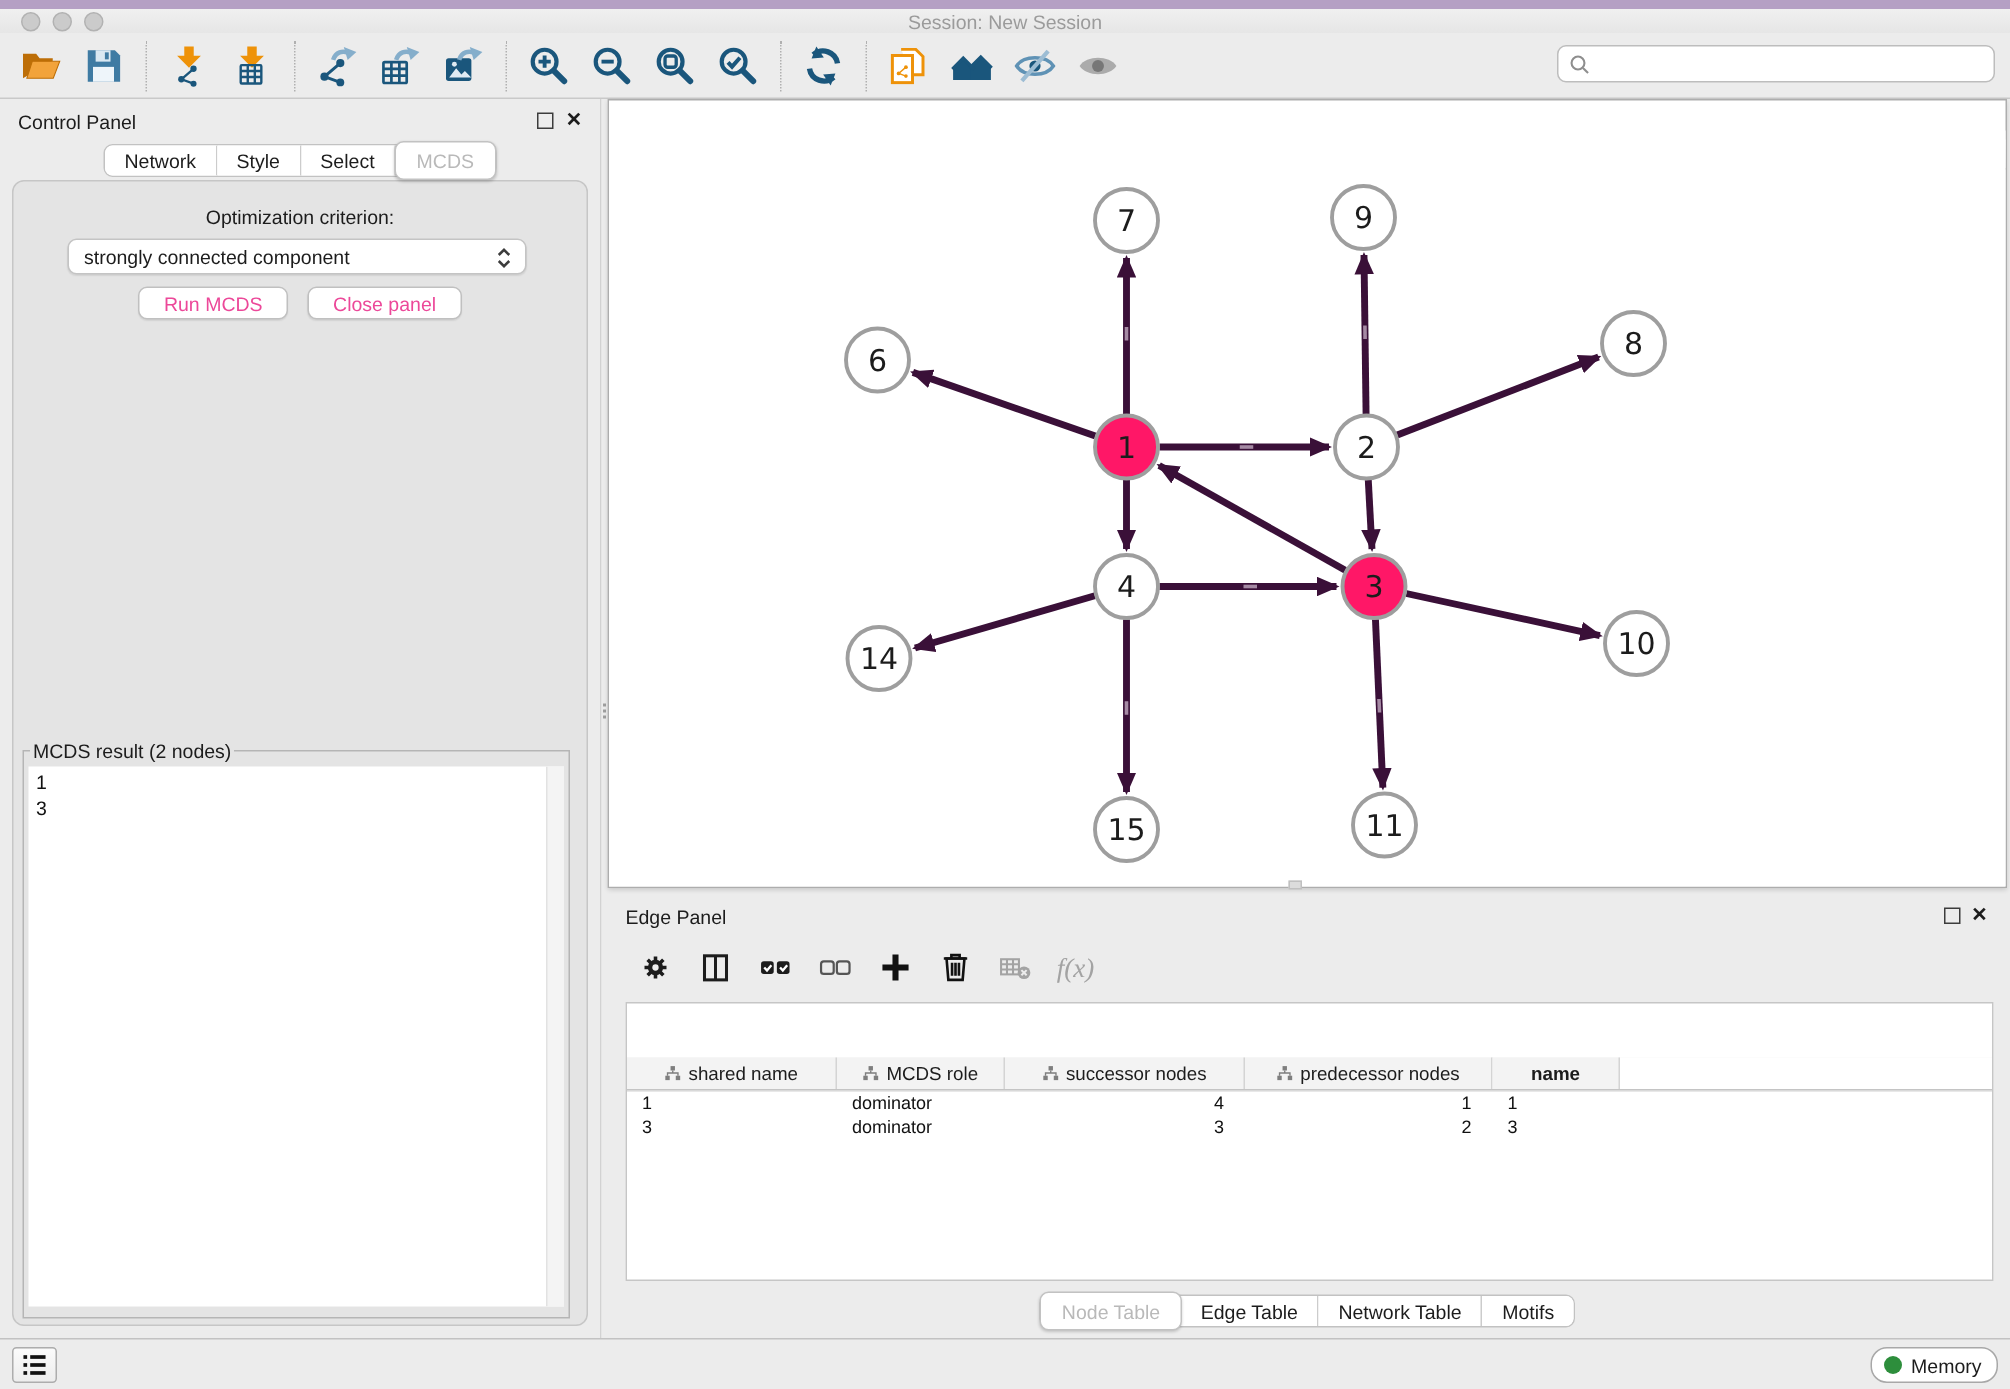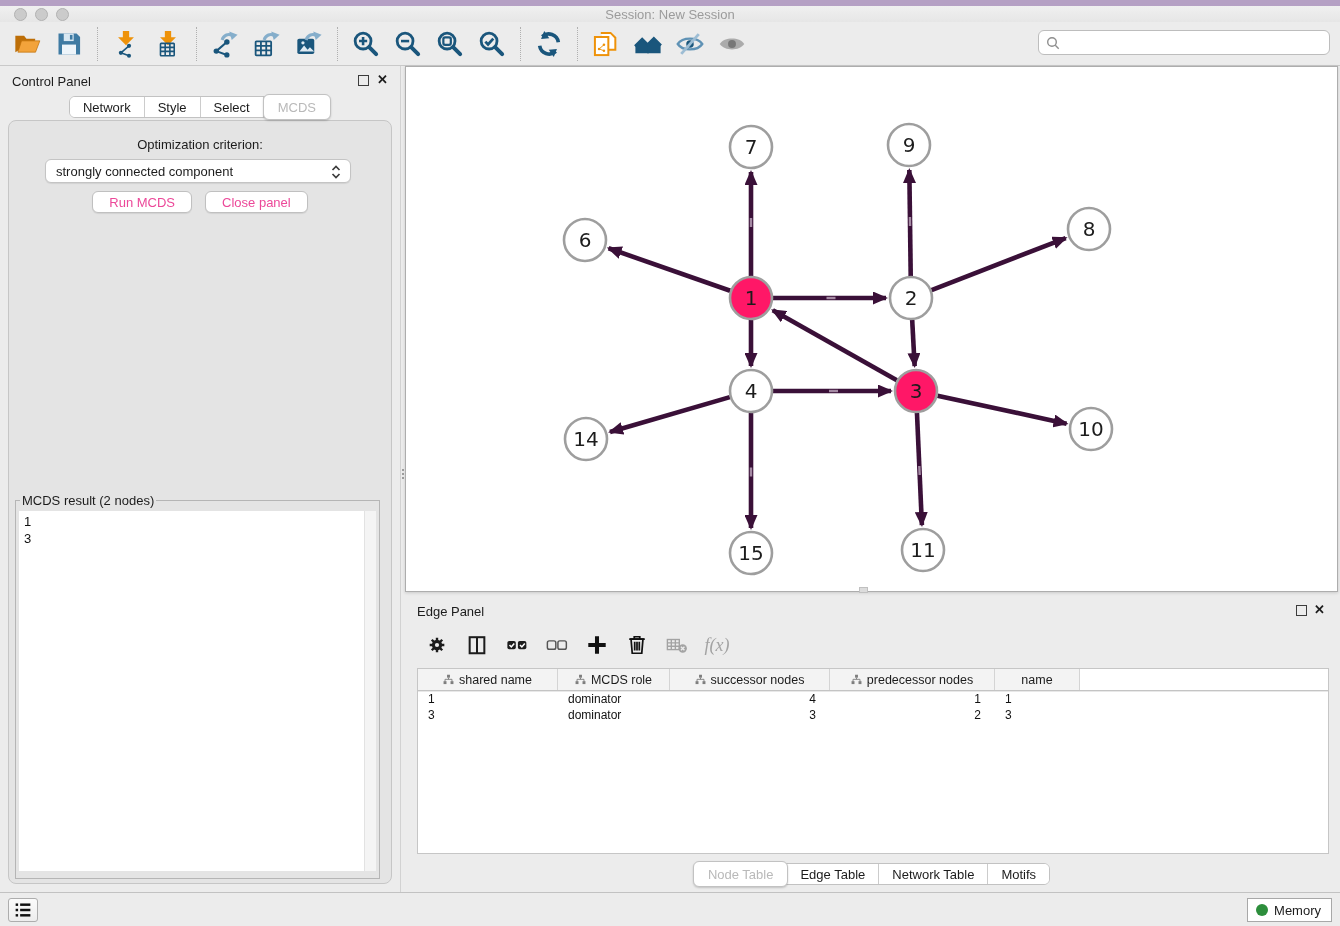--- a/index.html
+++ b/index.html
@@ -88,37 +88,37 @@
   
   .table-panel { position:absolute; left:4px; right:2px; top:530px; bottom:0; background:#ececec; }
   .tp-header { position:relative; height:26px; }
   .tp-header .float-ico { right:31px; } .tp-header .close-ico { right:13px; }
   .tp-toolbar { position:absolute; left:14px; top:28px; height:42px; display:flex; align-items:center; gap:4px; }
   .tp-btn { width:36px; height:36px; display:flex; align-items:center; justify-content:center; border:none; background:transparent; }
   .fx-label { font-size:18px; font-style:italic; color:#a3a3a3; font-family:"Liberation Serif", serif; }
   .table-box { position:absolute; left:12px; right:9px; top:72px; bottom:38px; background:#fff;
                border:1px solid #c6c6c6; overflow:hidden; }
   .thead { display:flex; height:22px; background:#f3f3f3; border-bottom:1px solid #c4c4c4;
-           box-shadow:0 1px 0 #e8e8e8; }
+           box-shadow:0 1px 0 #e8e8e8;margin-top:36px; }
   .th { position:relative; display:flex; align-items:center; justify-content:center; font-size:12.5px;
         color:#1c1c1c; border-right:1px solid #d4d4d4; background:#f3f3f3; gap:5px; }
   .th svg { flex:0 0 auto; }
   .trow { display:flex; height:16px; align-items:center; }
   .td { font-size:12px; color:#111; overflow:hidden; white-space:nowrap; }
   .td.al { text-align:left; padding-left:10px; }
   .td.ar { text-align:right; padding-right:14px; }
   .tp-tabs { position:absolute; left:0; right:0; bottom:7px; display:flex; justify-content:center;text-align:right; }
 
   
   .statusbar { position:absolute; left:0; bottom:0; width:100%; height:34px; background:#ececec;
                border-top:1px solid #c2c2c2; }
   .list-btn { position:absolute; left:8px; top:5px; width:30px; height:24px; background:linear-gradient(#fbfbfb,#ededed);
               border:1px solid #adadad; border-radius:3px; display:flex; align-items:center; justify-content:center; }
   .memory-btn { position:absolute; right:8px; top:5px; height:24px; padding:0 10px 0 8px; background:#fff;
-                border:1px solid #a8a8a8; border-radius:0; display:flex; align-items:center; gap:6px; }
+                border:1px solid #a8a8a8; border-radius:11px; display:flex; align-items:center; gap:6px; }
   .memory-dot { width:12px; height:12px; border-radius:50%; background:#2d8e3c; }
   .memory-label { font-size:13px; color:#1c1c1c; }
 </style>
 </head>
 <body>
 
 <div class="screen">
 
   <div class="top-strip"></div>
 
@@ -534,21 +534,21 @@
               <svg viewBox="0 0 12 12" width="11" height="11">
                 <g fill="#7e7e7e">
                   <rect x="4.4" y="0.8" width="3.2" height="3.2"></rect>
                   <rect x="0.6" y="7.8" width="3.2" height="3.2"></rect>
                   <rect x="8.2" y="7.8" width="3.2" height="3.2"></rect>
                 </g>
                 <path d="M6 4v1.8M2.2 7.8V5.8h7.6v2" stroke="#7e7e7e" fill="none"></path>
               </svg>
               <span>predecessor nodes</span>
             </div>
-            <div class="th" style="width: 85px;">
+            <div class="th" style="width: 85px; font-weight: bold;">
               <span>name</span>
             </div>
             <div style="flex: 1 1 0%; background: rgb(255, 255, 255);"></div>
           </div>
         <div id="tbody">
             <div class="trow">
               <div class="td al" style="width: 140px;">1</div>
               <div class="td al" style="width: 112px;">dominator</div>
               <div class="td ar" style="width: 160px;">4</div>
               <div class="td ar" style="width: 165px;">1</div>

